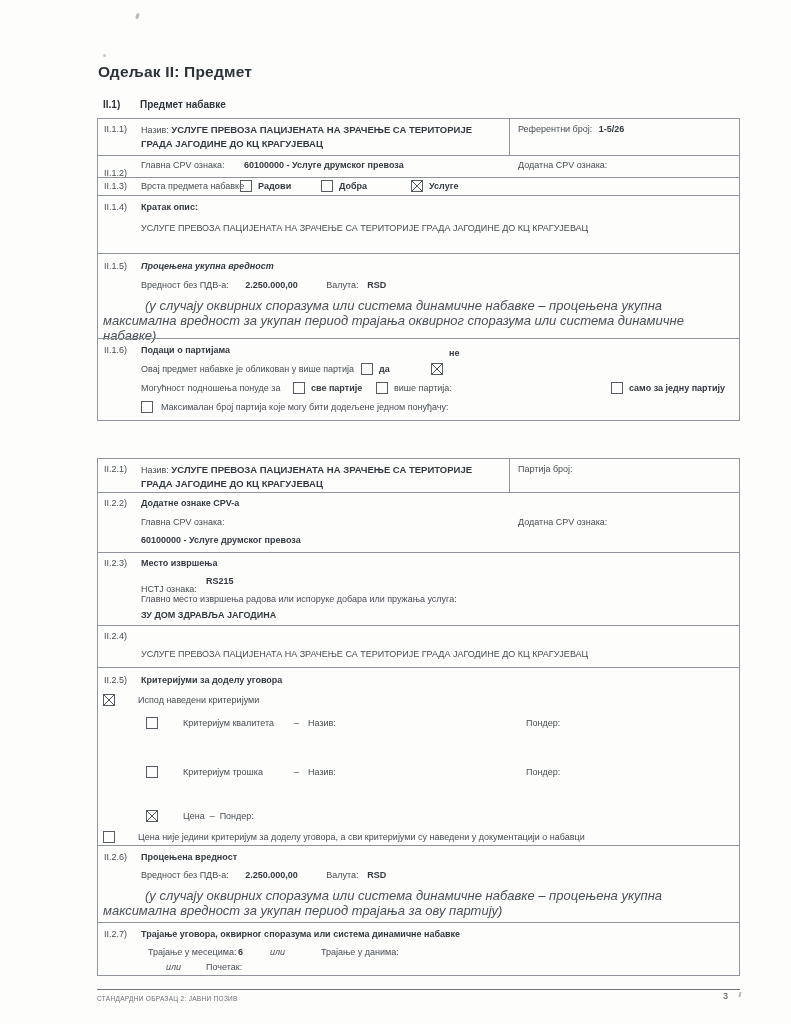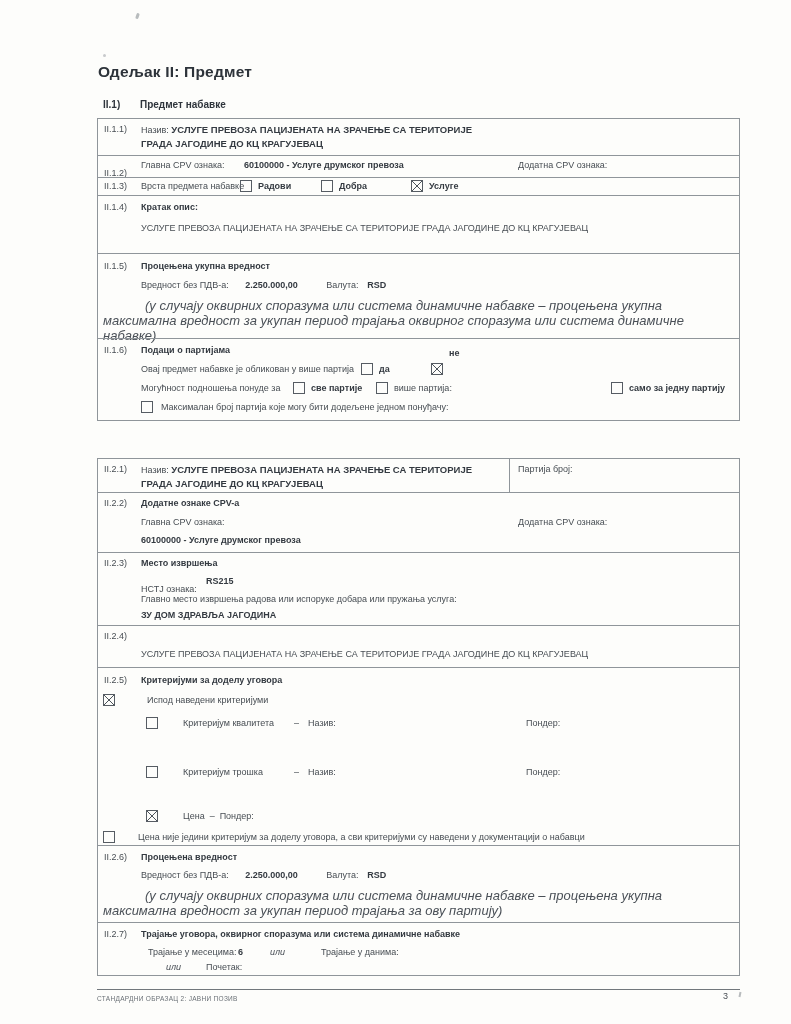--- a/index.html
+++ b/index.html
@@ -47,20 +47,26 @@
   </div>
 
   <div class="tbl" style="top:118px;">
 
     <div class="row" style="height:36px;">
       <span class="rownum" style="top:5px;">II.1.1)</span>
       <div class="wrap" style="left:43px;top:4px;width:360px;">
         <span class="t">Назив:</span>
         <span class="b" style="font-size:9.5px;">УСЛУГЕ ПРЕВОЗА ПАЦИЈЕНАТА НА ЗРАЧЕЊЕ СА ТЕРИТОРИЈЕ ГРАДА ЈАГОДИНЕ ДО КЦ КРАГУЈЕВАЦ</span>
       </div>
+      <div class="rcell">
+        <div class="ln" style="left:8px;top:5px;">
+          <span class="t">Референтни број:</span>
+          <span class="b ml4">1-5/26</span>
+        </div>
+      </div>
     </div>
 
     <div class="row" style="height:21px;">
       <span class="rownum" style="top:12px;">II.1.2)</span>
       <span class="abs t" style="left:43px;top:4px;">Главна CPV ознака:</span>
       <span class="abs b" style="left:146px;top:4px;">60100000 - Услуге друмског превоза</span>
       <span class="abs t" style="left:420px;top:4px;">Додатна CPV ознака:</span>
     </div>
 
     <div class="row" style="height:17px;">
@@ -75,21 +81,21 @@
     </div>
 
     <div class="row" style="height:57px;">
       <span class="rownum" style="top:6px;">II.1.4)</span>
       <span class="abs b" style="left:43px;top:6px;">Кратак опис:</span>
       <span class="abs t" style="left:43px;top:27px;">УСЛУГЕ ПРЕВОЗА ПАЦИЈЕНАТА НА ЗРАЧЕЊЕ СА ТЕРИТОРИЈЕ ГРАДА ЈАГОДИНЕ ДО КЦ КРАГУЈЕВАЦ</span>
     </div>
 
     <div class="row" style="height:84px;">
       <span class="rownum" style="top:7px;">II.1.5)</span>
-      <span class="abs b" style="left:43px;top:7px;">Процењена укупна вредност</span>
+      <span class="abs b" style="left:43px;top:7px;font-style:italic;">Процењена укупна вредност</span>
       <div class="ln" style="left:43px;top:26px;">
         <span class="t">Вредност без ПДВ-а:</span>
         <span class="b ml14">2.250.000,00</span>
         <span class="t ml26">Валута:</span>
         <span class="b ml6">RSD</span>
       </div>
       <div class="note" style="top:44px;">(у случају оквирних споразума или система динамичне набавке – процењена укупна максимална вредност за укупан период трајања оквирног споразума или система динамичне набавке)</div>
     </div>
 
     <div class="row" style="height:81px;">
@@ -149,21 +155,21 @@
     <div class="row" style="height:41px;">
       <span class="rownum" style="top:5px;">II.2.4)</span>
       <span class="abs t" style="left:43px;top:23px;">УСЛУГЕ ПРЕВОЗА ПАЦИЈЕНАТА НА ЗРАЧЕЊЕ СА ТЕРИТОРИЈЕ ГРАДА ЈАГОДИНЕ ДО КЦ КРАГУЈЕВАЦ</span>
     </div>
 
     <div class="row" style="height:177px;">
       <span class="rownum" style="top:7px;">II.2.5)</span>
       <span class="abs b" style="left:43px;top:7px;">Критеријуми за доделу уговора</span>
 
       <span class="cb checked" style="left:5px;top:26px;"></span>
-      <span class="abs t" style="left:40px;top:27px;margin-left:9px;">Испод наведени критеријуми</span>
+      <span class="abs t" style="left:40px;top:27px;">Испод наведени критеријуми</span>
 
       <span class="cb" style="left:48px;top:49px;"></span>
       <span class="abs t" style="left:85px;top:50px;">Критеријум квалитета</span>
       <span class="abs t" style="left:196px;top:50px;">–</span>
       <span class="abs t" style="left:210px;top:50px;">Назив:</span>
       <span class="abs t" style="left:428px;top:50px;">Пондер:</span>
 
       <span class="cb" style="left:48px;top:98px;"></span>
       <span class="abs t" style="left:85px;top:99px;">Критеријум трошка</span>
       <span class="abs t" style="left:196px;top:99px;">–</span>

